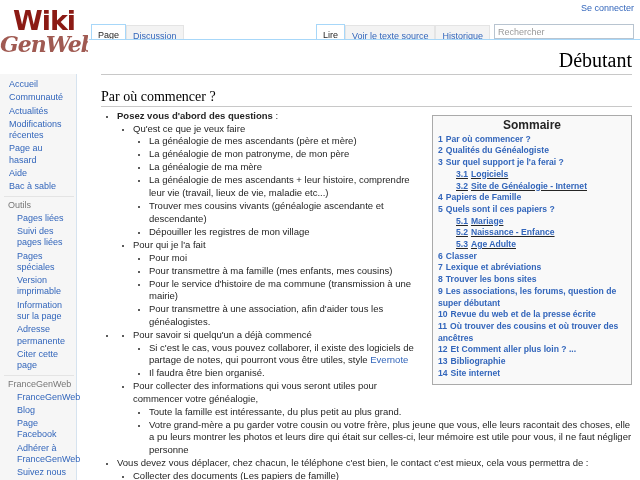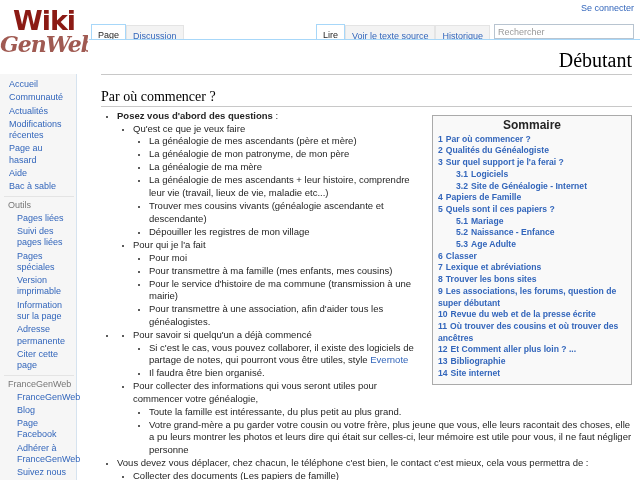--- a/index.html
+++ b/index.html
@@ -221,21 +221,21 @@
     margin: 0;
     padding: 0;
   }
   #toc li { margin: 0; padding: 0; }
   #toc a {
     color: #3366bb;
     text-decoration: none;
     font-weight: bold;
     display: block;
   }
-  #toc .lvl2 { padding-left: 18px; }
+  #toc .lvl2 { padding-left: 18px; text-decoration: underline; }
   #toc .toc-num { margin-right: 3px; }
 
   
   ul.content-list {
     margin: 3px 0 3px 0;
     padding-left: 16px;
     list-style-type: disc;
     font-size: 9.5px;
     line-height: 12.6px;
   }

